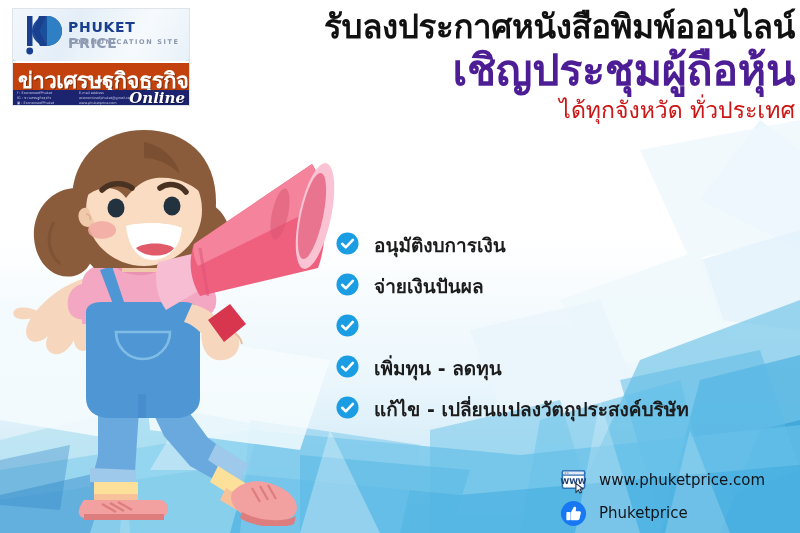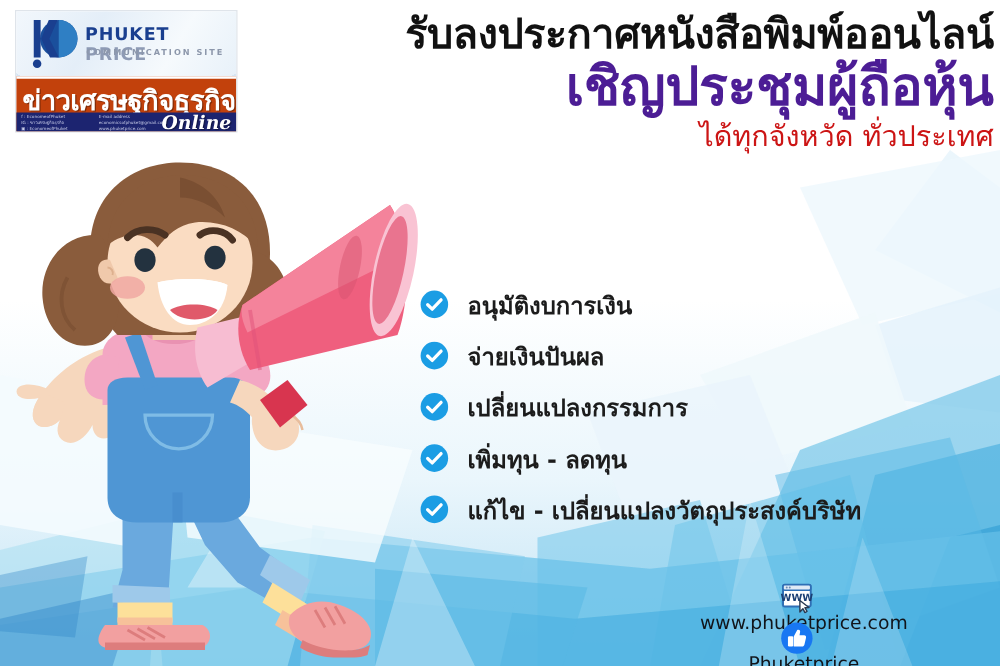--- a/index.html
+++ b/index.html
@@ -190,21 +190,20 @@
   
   .footer {
     position: absolute;
     left: 560px; top: 464px;
     z-index: 6;
   }
   .footer-row {
     display: flex;
     align-items: center;
     height: 33px;
-    flex-direction: column;
   }
   .footer-icon {
     width: 27px; height: 27px;
     flex: 0 0 27px;
     margin-right: 12px;
   }
   .footer-label {
     font-size: 15px;
     color: #11141a;
     font-weight: normal;
@@ -420,21 +419,20 @@
         <path d="M6.4 12.3 L10.2 16 L17.6 8.2" fill="none" stroke="#ffffff" stroke-width="2.7" stroke-linecap="round" stroke-linejoin="round"></path>
       </svg>
       <span class="feature-label">จ่ายเงินปันผล</span>
     </div>
 
     <div class="feature-row">
       <svg class="check-icon" viewBox="0 0 24 24">
         <circle cx="12" cy="12" r="11.5" fill="#1b9de4"></circle>
         <path d="M6.4 12.3 L10.2 16 L17.6 8.2" fill="none" stroke="#ffffff" stroke-width="2.7" stroke-linecap="round" stroke-linejoin="round"></path>
       </svg>
-      <span class="feature-label">เปลี่ยนแปลงกรรมการ</span>
     </div>
 
     <div class="feature-row">
       <svg class="check-icon" viewBox="0 0 24 24">
         <circle cx="12" cy="12" r="11.5" fill="#1b9de4"></circle>
         <path d="M6.4 12.3 L10.2 16 L17.6 8.2" fill="none" stroke="#ffffff" stroke-width="2.7" stroke-linecap="round" stroke-linejoin="round"></path>
       </svg>
       <span class="feature-label">เพิ่มทุน - ลดทุน</span>
     </div>
 

